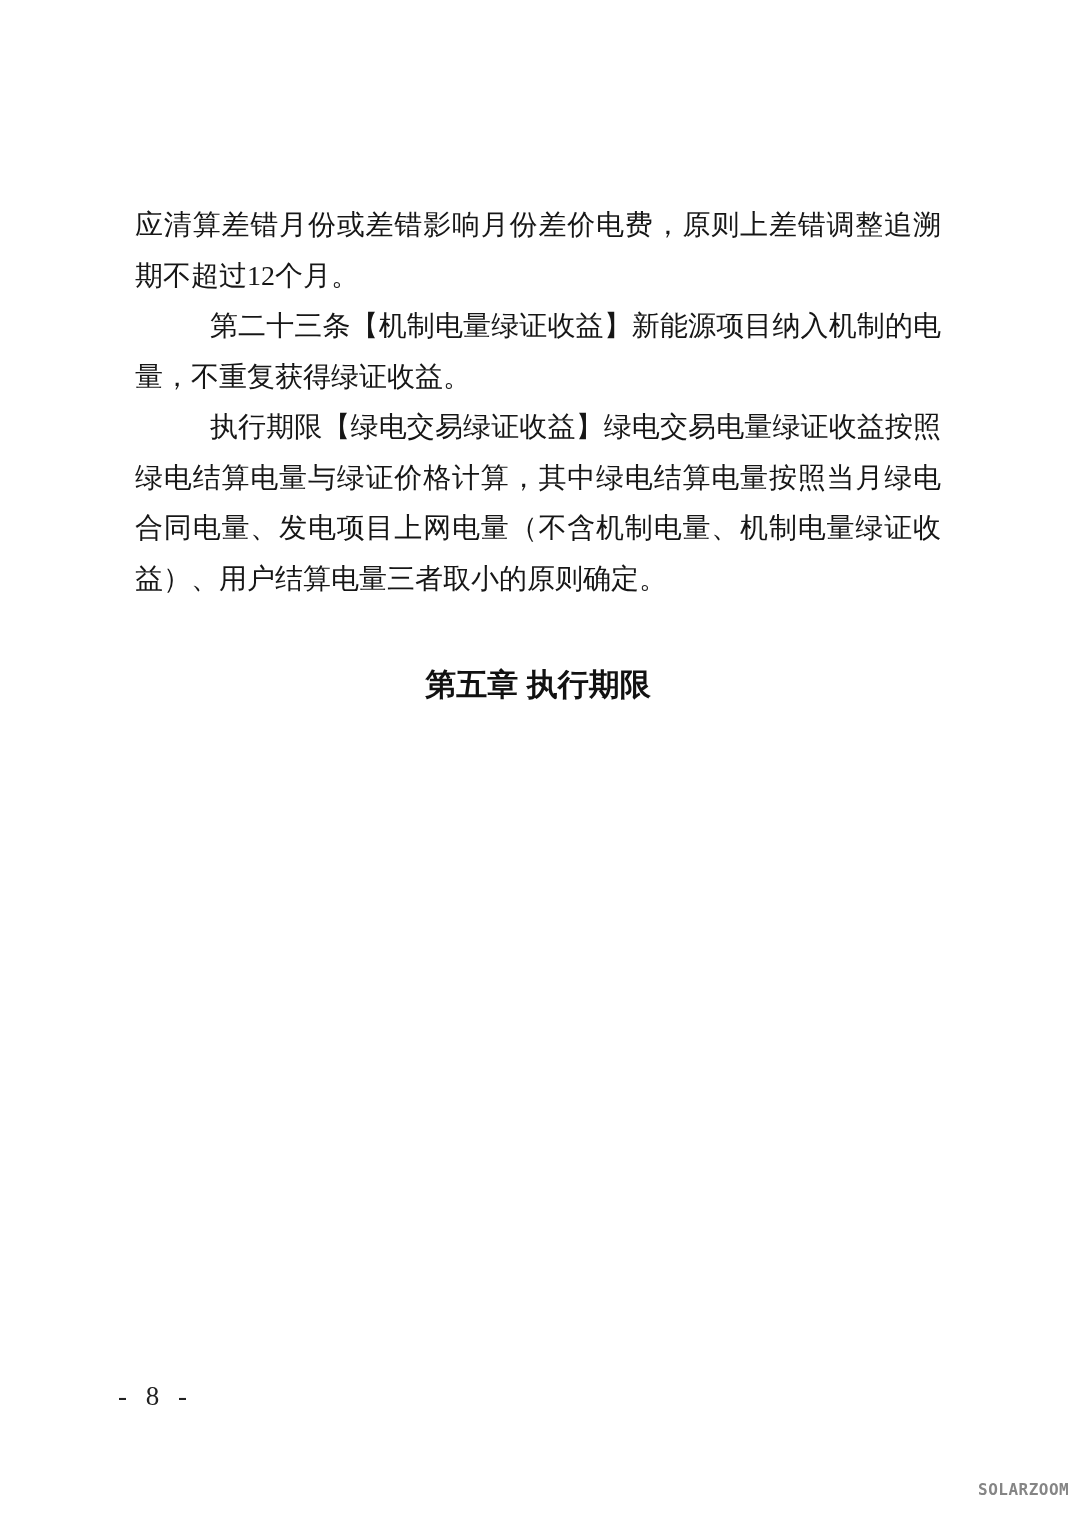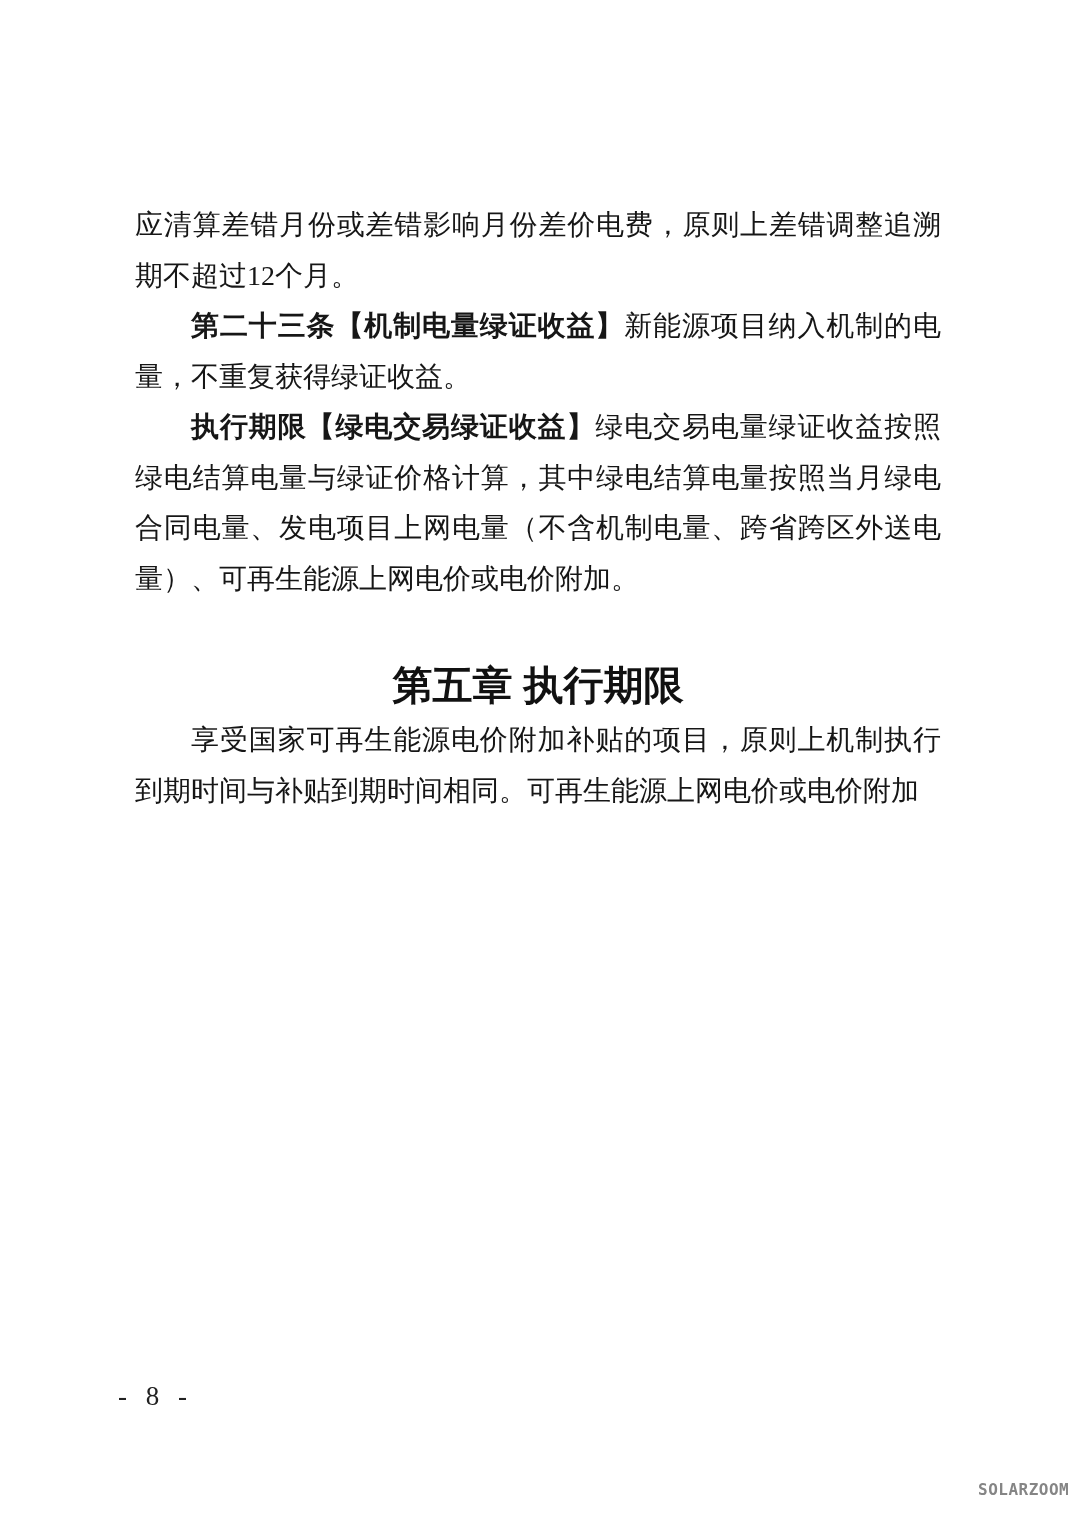--- a/index.html
+++ b/index.html
@@ -28,30 +28,31 @@
     color: #161616;
     text-align: justify;
   }
   .para {
     text-align: justify;
   }
   .para.indent {
     text-indent: 56px;
   }
   .lead {
-    font-weight: 700;
+    font-weight: 400;
     font-family: "Liberation Sans", sans-serif;
+    margin-left: 19px;
   }
   .chapter-heading {
     display: block;
     text-align: center;
     text-indent: 0;
     font-weight: 700;
     font-family: "Liberation Sans", sans-serif;
-    font-size: 40px;
+    font-size: 31px;
     line-height: 52px;
     margin-top: 55px;
     margin-bottom: 4px;
     color: #111111;
   }
   .page-number {
     position: absolute;
     left: 118px;
     top: 1381px;
     font-size: 27px;
@@ -74,27 +75,26 @@
 <body>
 
 <div class="page">
 
   <div class="text-block">
 
     <p class="para"><span>应清算差错月份或差错影响月份差价电费，原则上差错调整追溯期不超过12个月。</span></p>
 
     <p class="para indent"><span class="lead">第二十三条【机制电量绿证收益】</span><span>新能源项目纳入机制的电量，不重复获得绿证收益。</span></p>
 
-    <p class="para indent"><span class="lead">执行期限【绿电交易绿证收益】</span><span>绿电交易电量绿证收益按照绿电结算电量与绿证价格计算，其中绿电结算电量按照当月绿电合同电量、发电项目上网电量（不含机制电量、跨省跨区外送电量）、可再生能源上网电价或电价附加。</span></p>
+    <p class="para indent"><span class="lead">执行期限【绿电交易绿证收益】</span><span>绿电交易电量绿证收益按照绿电结算电量与绿证价格计算，其中绿电结算电量按照当月绿电合同电量、发电项目上网电量（不含机制电量、机制电量绿证收益）、用户结算电量三者取小的原则确定。</span></p>
 
 
     <h2 class="chapter-heading">第五章 执行期限</h2>
 
 
-    <p class="para indent"><span>享受国家可再生能源电价附加补贴的项目，原则上机制执行到期时间与补贴到期时间相同。可再生能源上网电价或电价附加</span></p>
 
   </div>
 
   <div class="page-number">- 8 -</div>
 
   <div class="watermark">SOLARZOOM</div>
 
 </div>
 
 </body></html>

